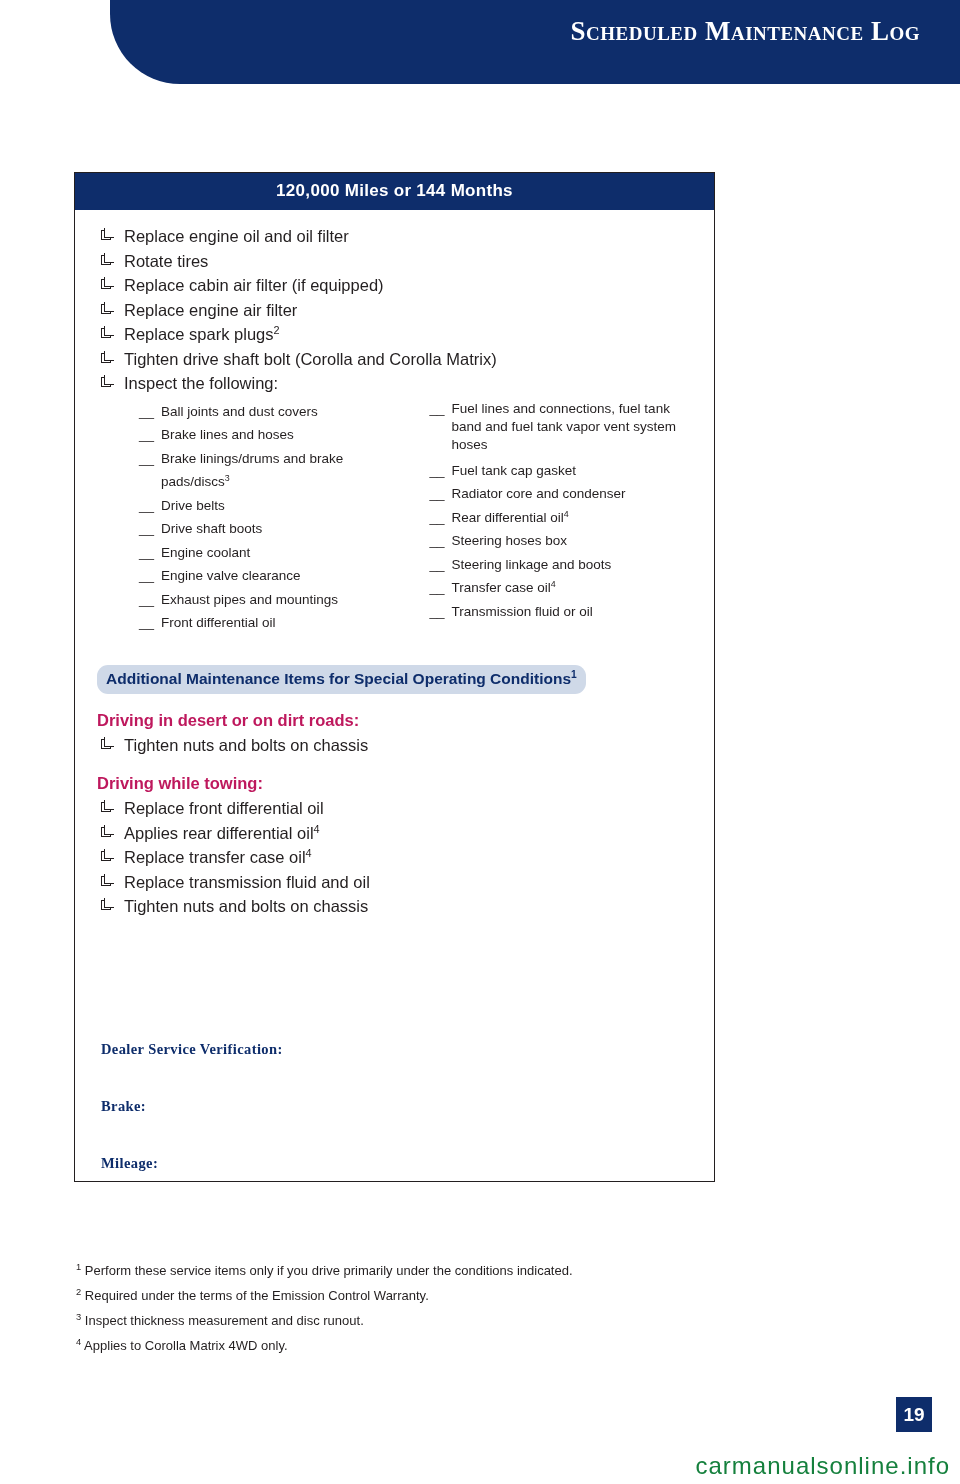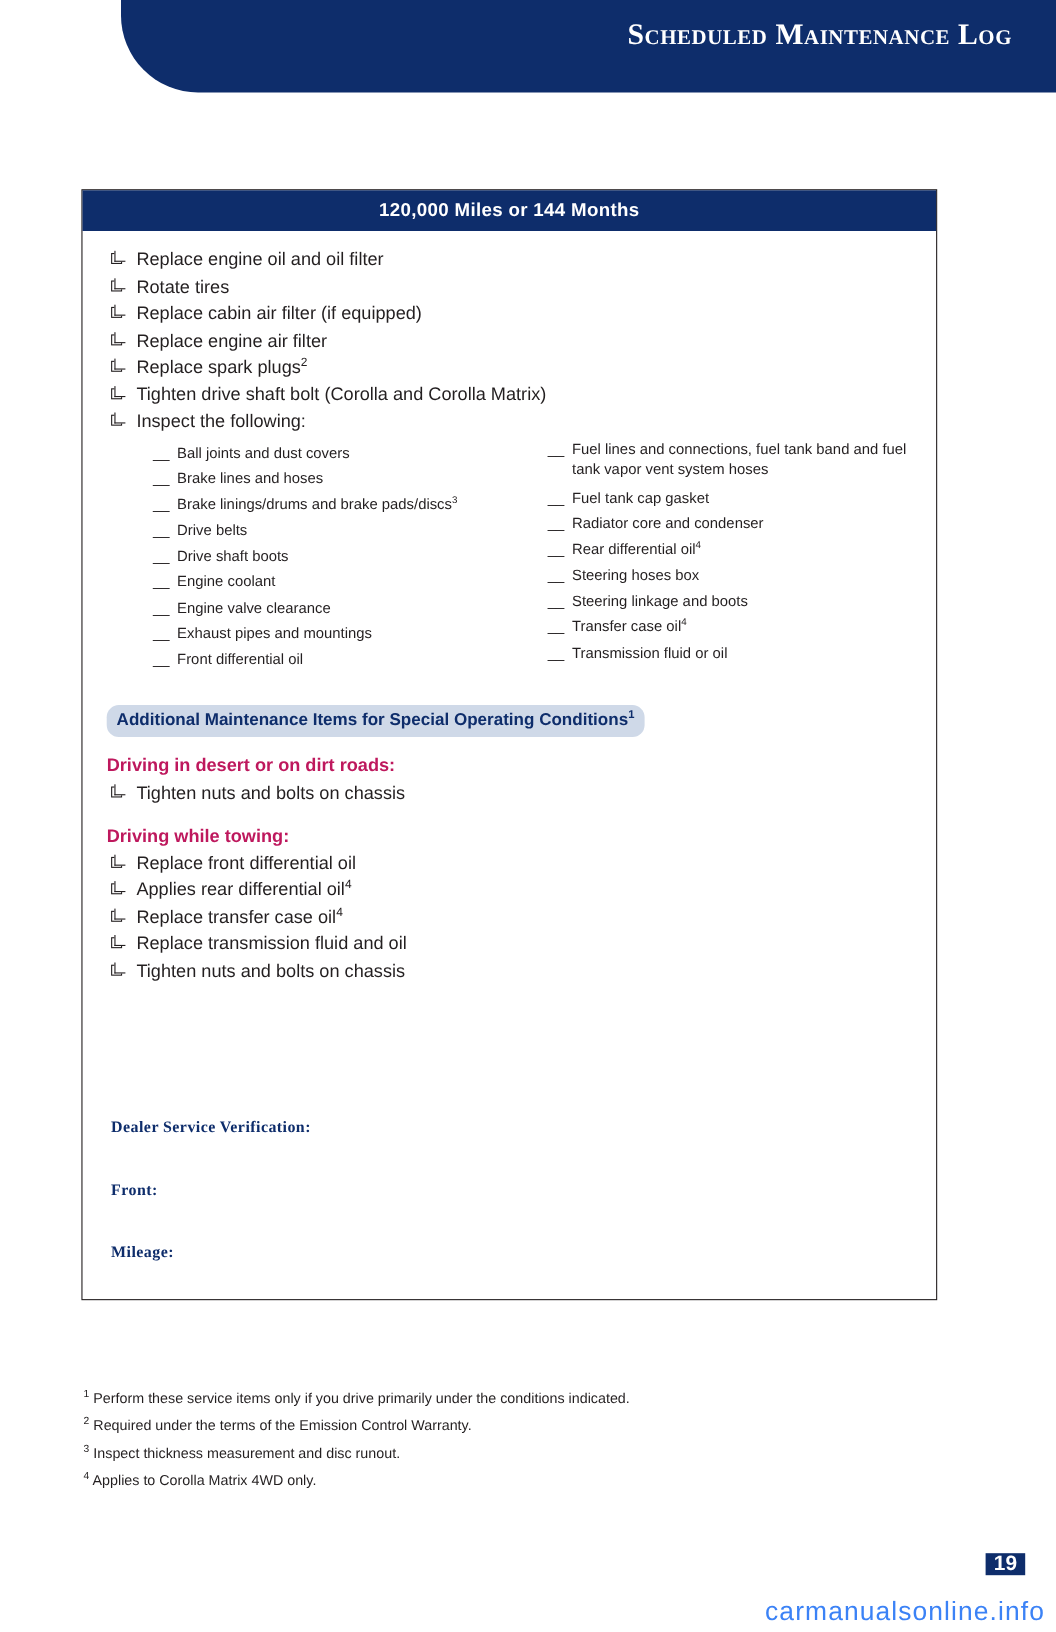--- a/index.html
+++ b/index.html
@@ -37,21 +37,21 @@
     letter-spacing: 0.5px;
     font-variant: small-caps;
     text-transform: capitalize;
   }
 
   
   .doc-box {
     position: absolute;
     left: 74px;
     top: 172px;
-    width: 778px;
+    width: 641px;
     height: 1010px;
     border: 1px solid #231f20;
     box-sizing: border-box;
     background: #ffffff;
   }
   .box-title {
     background: #0e2d6b;
     color: #ffffff;
     text-align: center;
     font-weight: bold;
@@ -181,37 +181,37 @@
   .footnote sup {
     font-size: 0.72em;
   }
 
   
   .page-num {
     position: absolute;
     right: 28px;
     bottom: 52px;
     width: 36px;
-    height: 20px;
+    height: 35px;
     background: #0e2d6b;
     color: #ffffff;
     font-weight: bold;
     font-size: 19px;
     display: flex;
     align-items: center;
     justify-content: center;
   }
 
   
   .watermark {
     position: absolute;
     right: 10px;
     bottom: 4px;
     font-size: 24px;
-    color: #3b82f6;
+    color: #15803d;
     letter-spacing: 1px;
     font-family: "Liberation Sans", sans-serif;
   }
 </style>
 </head>
 <body>
 
 <div class="header-band">
   <div class="header-title">Scheduled Maintenance Log</div>
 </div>
@@ -265,21 +265,21 @@
     <ul class="check-list">
       <li><span class="cb"></span><span>Replace front differential oil</span></li>
       <li><span class="cb"></span><span>Applies rear differential oil</span><sup>4</sup></li>
       <li><span class="cb"></span><span>Replace transfer case oil</span><sup>4</sup></li>
       <li><span class="cb"></span><span>Replace transmission fluid and oil</span></li>
       <li><span class="cb"></span><span>Tighten nuts and bolts on chassis</span></li>
     </ul>
 
     <div class="verify-block">
       <div class="verify-line">Dealer Service Verification:</div>
-      <div class="verify-line">Front:</div>
+      <div class="verify-line">Brake:</div>
       <div class="verify-line">Mileage:</div>
     </div>
 
   </div>
 </div>
 
 <div class="footnotes">
   <div class="footnote"><sup>1</sup> <span>Perform these service items only if you drive primarily under the conditions indicated.</span></div>
   <div class="footnote"><sup>2</sup> <span>Required under the terms of the Emission Control Warranty.</span></div>
   <div class="footnote"><sup>3</sup> <span>Inspect thickness measurement and disc runout.</span></div>

